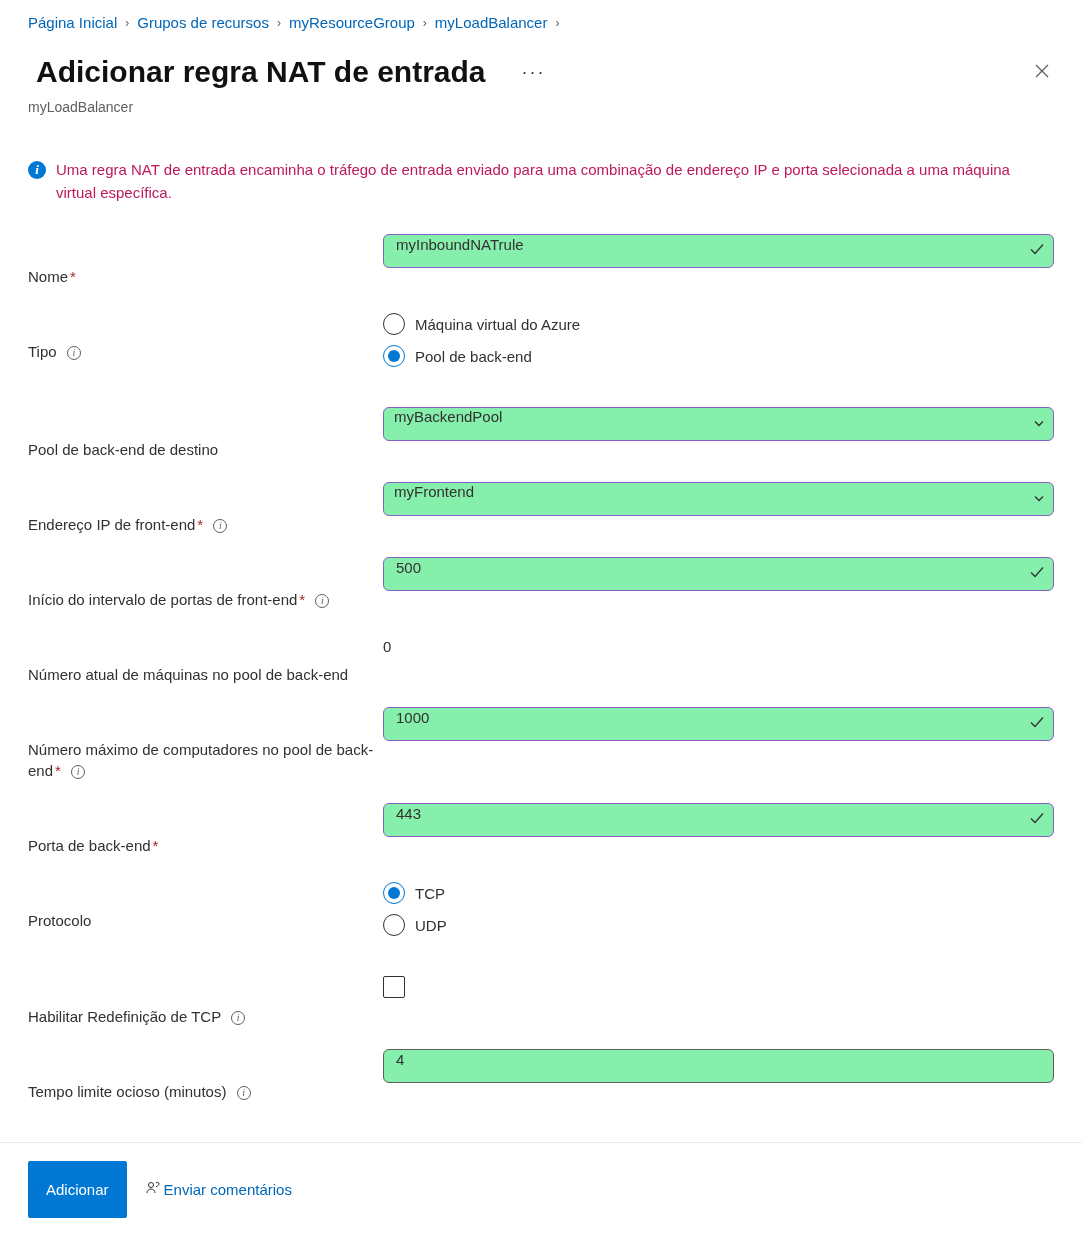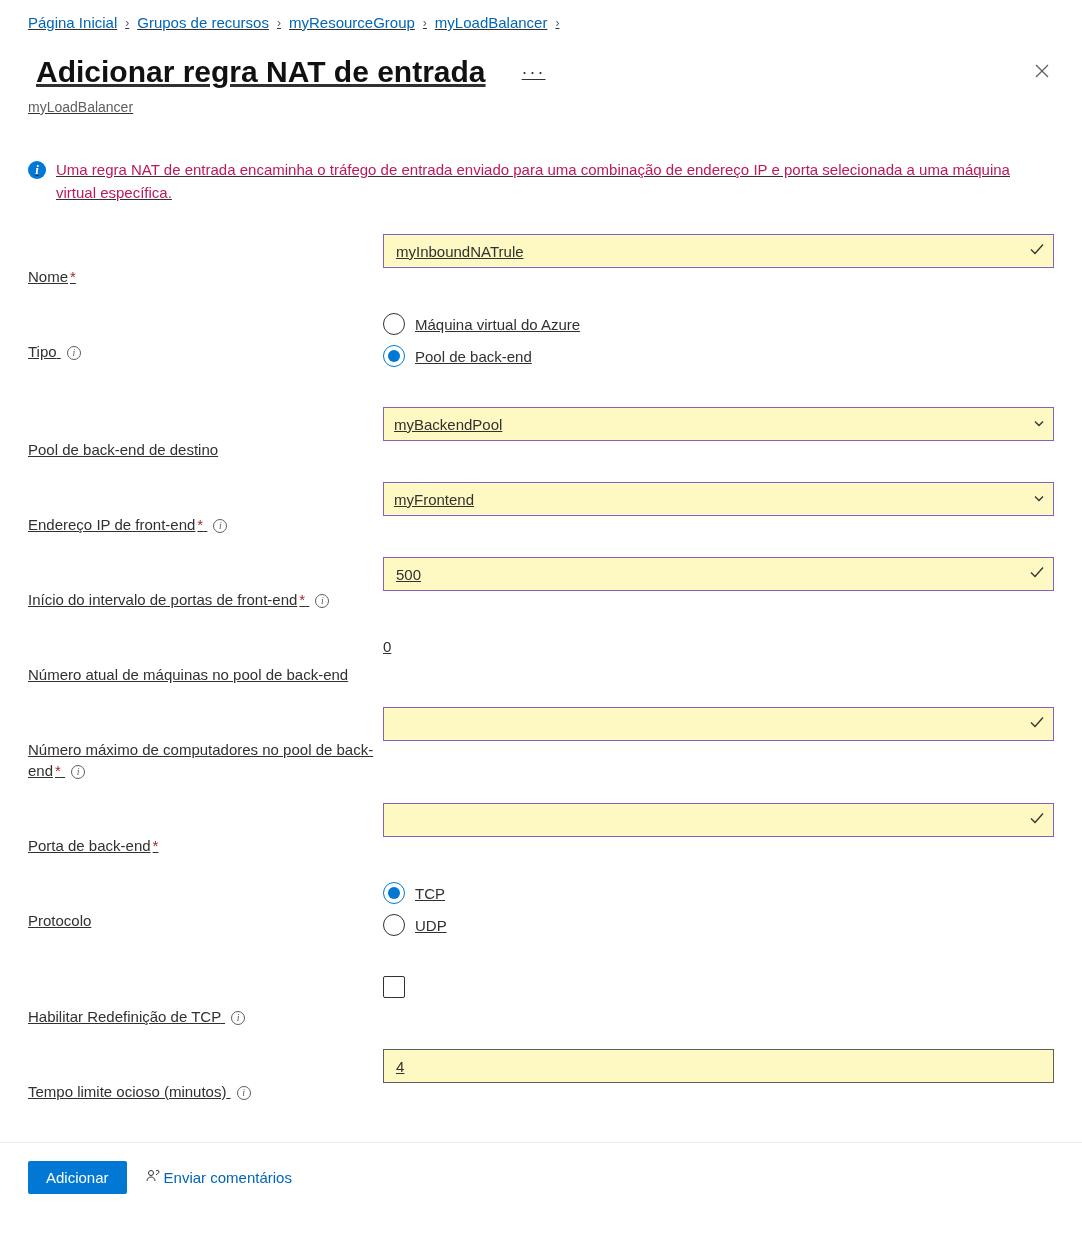--- a/index.html
+++ b/index.html
@@ -4,56 +4,56 @@
 <style>
   * { box-sizing: border-box; }
   body {
     margin: 0;
     font-family: "Segoe UI", -apple-system, sans-serif;
     font-size: 14px;
     color: #323130;
     background: #fff;
     width: 1082px;
   }
-  .page { padding: 14px 28px 0 28px; text-decoration: underline; }
+  .page { padding: 14px 28px 0 28px; }
   .breadcrumb { display: flex; align-items: center; gap: 8px; margin-bottom: 16px; flex-wrap: wrap; }
   .breadcrumb a { color: #0066b8; text-decoration: none; font-size: 15px; }
   .breadcrumb .sep { color: #605e5c; font-size: 12px; }
   .header { display: flex; align-items: center; justify-content: space-between; margin-bottom: 2px; }
   .header-left { display: flex; align-items: center; gap: 20px; }
   h1 { font-size: 30px; font-weight: 600; margin: 8px; color: #111; }
   .more-btn { color: #323130; font-size: 18px; letter-spacing: 2px; cursor: pointer; padding: 4px 8px; }
   .close-btn { cursor: pointer; color: #605e5c; padding: 4px; }
   .close-btn svg { width: 16px; height: 16px; }
   .subtitle { color: #605e5c; font-size: 14px; margin-bottom: 44px; }
   .infobox { display: flex; gap: 10px; margin-bottom: 30px; align-items: flex-start; }
   .info-icon { width: 18px; height: 18px; border-radius: 50%; background: #0078d4; color: #fff; display: flex; align-items: center; justify-content: center; font-size: 13px; font-weight: bold; font-style: italic; font-family: Georgia, serif; flex-shrink: 0; margin-top: 2px; }
   .infobox-text { color: #be185d; font-size: 15px; line-height: 1.5; }
   .form-row { display: flex; align-items: flex-start; margin-bottom: 22px; }
   .form-label { width: 355px; flex-shrink: 0; color: #323130; font-size: 15px; padding-top: 6px; line-height: 1.4; margin-top: 26px; }
   .form-label .req { color: #a4262c; margin-left: 2px; }
   .help-icon { display: inline-flex; width: 14px; height: 14px; border: 1px solid #605e5c; border-radius: 50%; align-items: center; justify-content: center; font-size: 10px; color: #605e5c; font-style: italic; font-family: Georgia, serif; margin-left: 6px; vertical-align: middle; cursor: pointer; }
   .form-control { flex: 1; }
-  .input-box { width: 100%; border: 1px solid #8661c5; border-radius: 0; height: 34px; padding: 0 36px 0 10px; font-size: 15px; color: #323130; position: relative; display: flex; align-items: center; background: #fef9c3; }
+  .input-box { width: 100%; border: 1px solid #8661c5; border-radius: 6px; height: 34px; padding: 0 36px 0 10px; font-size: 15px; color: #323130; position: relative; display: flex; align-items: flex-start; background: #86efac; }
   .input-box.plain { border: 1px solid #605e5c; }
   .input-box input { border: none; outline: none; width: 100%; font-size: 15px; color: #323130; font-family: inherit; background: transparent; }
   .input-icon-right { position: absolute; right: 8px; top: 50%; transform: translateY(-50%); }
   .checkmark-icon svg { width: 16px; height: 16px; stroke: #323130; }
   .chevron-icon svg { width: 12px; height: 12px; stroke: #323130; }
   .radio-group { display: flex; flex-direction: column; gap: 10px; padding-top: 4px; }
   .radio-item { display: flex; align-items: center; gap: 10px; cursor: pointer; }
   .radio-outer { width: 22px; height: 22px; border-radius: 50%; border: 1.5px solid #323130; display: flex; align-items: center; justify-content: center; flex-shrink: 0; }
   .radio-item.selected .radio-outer { border-color: #0078d4; }
   .radio-inner { width: 12px; height: 12px; border-radius: 50%; background: transparent; }
   .radio-item.selected .radio-inner { background: #0078d4; }
   .radio-label { font-size: 15px; color: #323130; }
   .static-value { font-size: 15px; color: #323130; padding-top: 6px; }
   .checkbox { width: 22px; height: 22px; border: 1.5px solid #323130; border-radius: 2px; cursor: pointer; margin-top: 2px; }
   .footer { border-top: 1px solid #edebe9; padding: 18px 28px 24px 28px; display: flex; align-items: center; gap: 18px; margin-top: 40px; }
-  .btn-primary { background: #0078d4; color: #fff; border: none; padding: 8px 18px; font-size: 15px; cursor: pointer; border-radius: 2px; }
+  .btn-primary { background: #0078d4; color: #fff; border: none; padding: 20px 18px; font-size: 15px; cursor: pointer; border-radius: 2px; }
   .feedback-link { color: #0066b8; text-decoration: none; font-size: 15px; display: flex; align-items: center; gap: 3px; }
   .feedback-icon svg { width: 16px; height: 16px; stroke: #323130; fill: none; }
 </style>
 </head>
 <body>
 
 <div class="page">
 
   <div class="breadcrumb">
     <a href="#">Página Inicial</a>
@@ -185,35 +185,37 @@
     </div>
   </div>
 
   <div class="form-row">
     <div class="form-label">
       <span>Número máximo de computadores no pool de back-end</span><span class="req">*</span>
       <span class="help-icon">i</span>
     </div>
     <div class="form-control">
       <div class="input-box">
+        <input type="text" value="1000" style="">
         <span class="input-icon-right checkmark-icon">
           <svg viewBox="0 0 16 16" fill="none">
               <path d="M2 8 L6 12 L14 3" stroke-width="1.3"></path>
             </svg>
         </span>
       </div>
     </div>
   </div>
 
   <div class="form-row">
     <div class="form-label">
       <span>Porta de back-end</span><span class="req">*</span>
     </div>
     <div class="form-control">
       <div class="input-box">
+        <input type="text" value="443" style="">
         <span class="input-icon-right checkmark-icon">
           <svg viewBox="0 0 16 16" fill="none">
               <path d="M2 8 L6 12 L14 3" stroke-width="1.3"></path>
             </svg>
         </span>
       </div>
     </div>
   </div>
 
   <div class="form-row">

